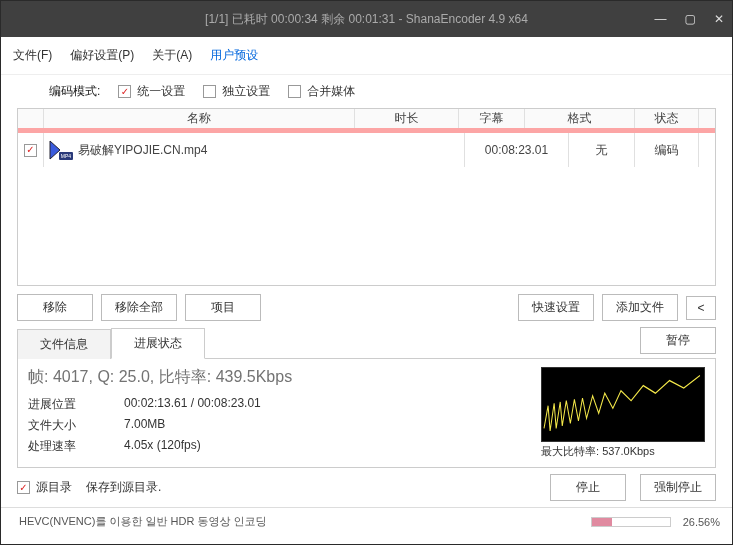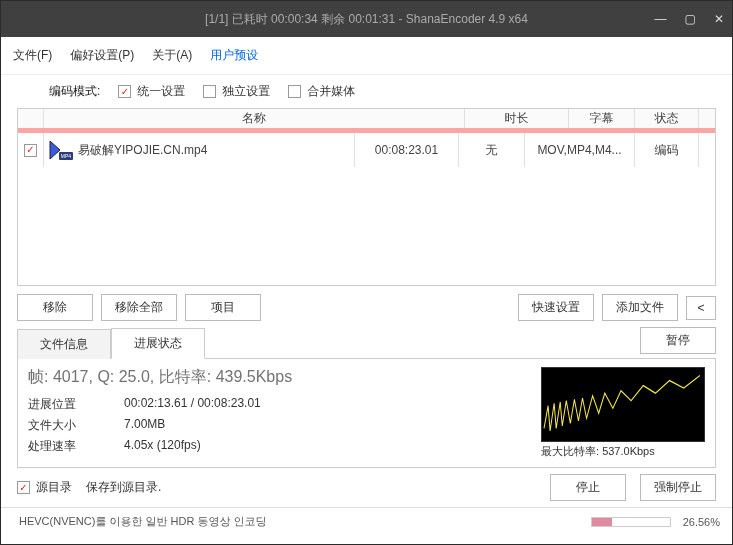--- a/index.html
+++ b/index.html
@@ -90,41 +90,41 @@
       <span>合并媒体</span>
     </label>
   </div>
 
   <div class="filelist-wrap">
     <div class="filelist-head">
       <div class="col-chk"></div>
       <div class="col-name">名称</div>
       <div class="col-dur">时长</div>
       <div class="col-sub">字幕</div>
+      <div class="col-fmt">格式</div>
       <div class="col-stat">状态</div>
       <div class="col-end"></div>
     </div>
     <div class="filelist-body">
       <div class="filelist-row">
         <div class="col-chk">
             <span class="chkbox">✓</span>
           </div>
         <div class="col-name">
           <span class="fileicon">
             <svg viewBox="0 0 26 22">
                 <polygon points="2,2 12,11 2,20" fill="#3a5bdc" stroke="#223" stroke-width="1"></polygon>
                 <rect x="11" y="13" width="14" height="8" rx="1" fill="#2a3a7a"></rect>
                 <text x="18" y="19" font-size="5" fill="#fff" text-anchor="middle">MP4</text>
               </svg>
           </span>
           <span>易破解YIPOJIE.CN.mp4</span>
         </div>
         <div class="col-dur">00:08:23.01</div>
         <div class="col-sub">无</div>
-        <div class="col-fmt">MOV,MP4,M4...</div>
         <div class="col-stat">编码</div>
         <div class="col-end"></div>
       </div>
     </div>
   </div>
 
   <div class="btnrow">
     <div class="btn">移除</div>
     <div class="btn">移除全部</div>
     <div class="btn">项目</div>

